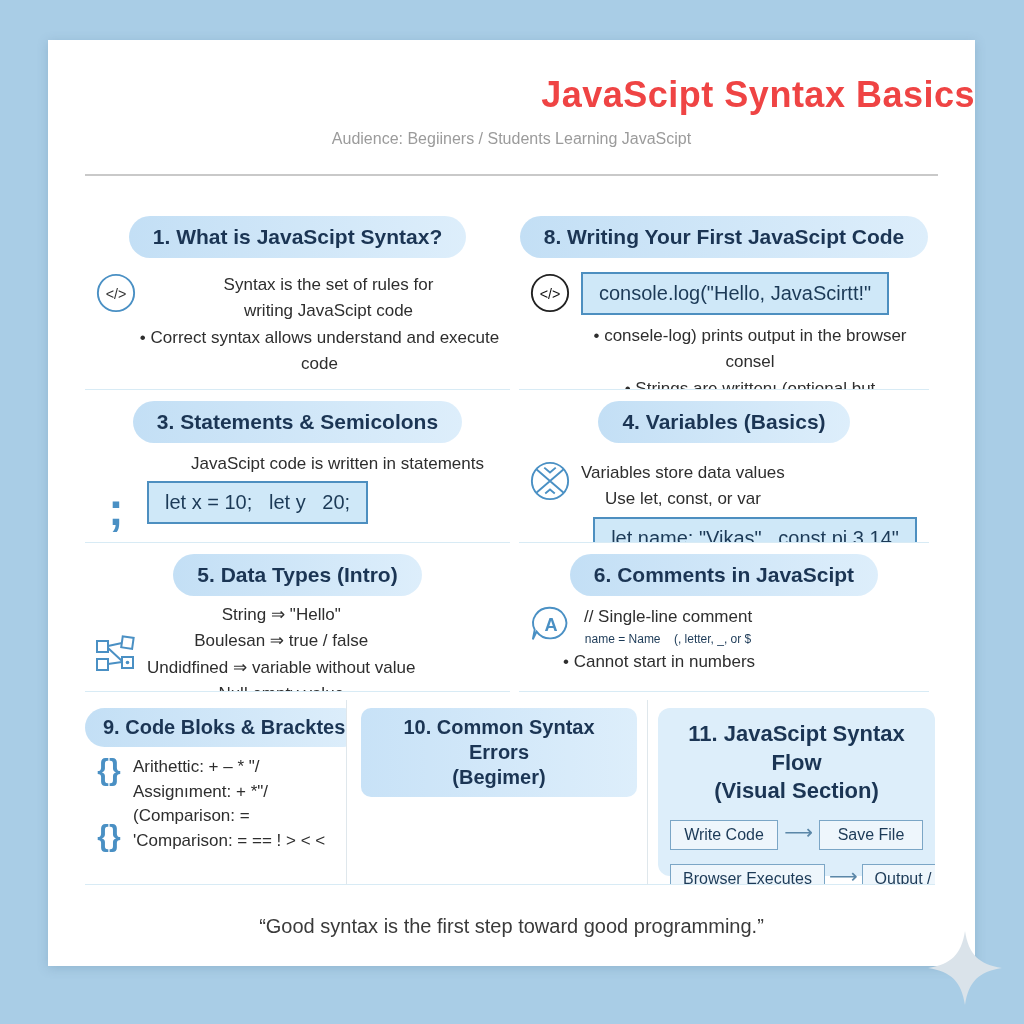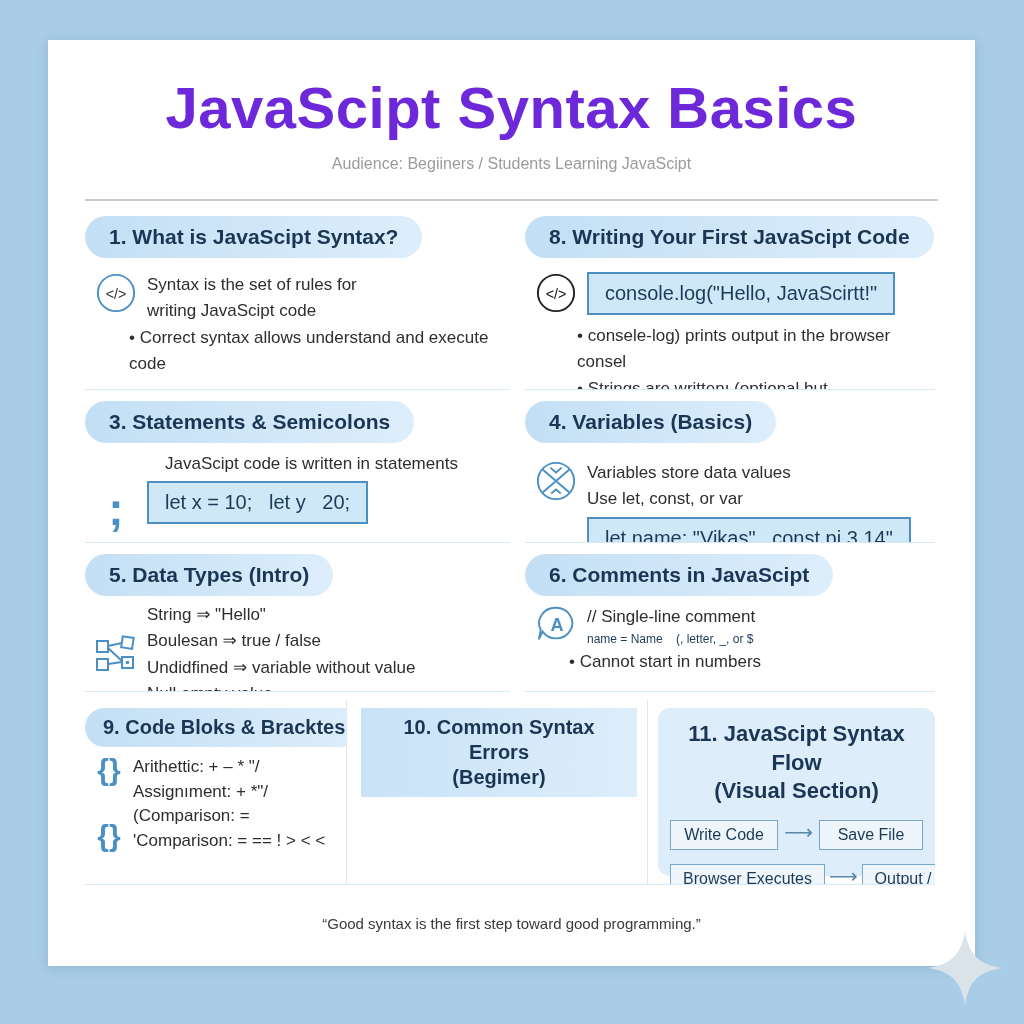--- a/index.html
+++ b/index.html
@@ -10,35 +10,35 @@
     position:relative;
     overflow:hidden;
   }
   .card {
     position:absolute; left:48px; top:40px; width:927px; height:926px;
     background:#ffffff;
     box-shadow:0 2px 10px rgba(70,110,140,.25);
   }
   
   .title {
-    margin-top:34px; text-align:center;
-    font-size:58px; font-weight:bold; color:#6d28d9; letter-spacing:.5px;
+    margin-top:34px; text-align:right;
+    font-size:36px; font-weight:bold; color:#ef4444; letter-spacing:.5px;
   }
   .subtitle {
     margin-top:14px; text-align:center;
     font-size:16px; color:#9b9b9b;
   }
   .head-rule {
     margin:26px 37px 0 37px; height:0;
     border-top:2px solid #c9c9c9;
   }
   
   .grid-main {
     position:absolute; left:37px; top:165px; width:850px;
-    display:grid; grid-template-columns:425px 410px; column-gap:15px;
+    display:grid; grid-template-columns:425px 410px; column-gap:9px;text-align:center;
   }
   .cell { border-bottom:1px solid #d8ebf5; padding-top:11px; overflow:hidden; }
   .r1 { height:185px; } .r2 { height:153px; } .r3 { height:149px; }
   .pill {
     display:inline-block;
     background:linear-gradient(90deg,#c3dff5,#ddeefb);
     border-radius:24px; padding:9px 24px;
     font-size:21px; font-weight:bold; color:#1b3554;
     white-space:nowrap;
   }
@@ -62,38 +62,38 @@
   .grid-bottom {
     position:absolute; left:37px; top:660px; width:850px;
     display:grid; grid-template-columns:262px 301px 287px;
   }
   .bcell { border-bottom:1px solid #d8ebf5; height:185px; padding-top:8px; overflow:hidden; }
   .bcell-1 { border-right:1px solid #dfe7ec; padding-right:10px; }
   .bcell-2 { border-right:1px solid #dfe7ec; padding-left:14px; padding-right:10px; }
   .bcell-3 { padding-left:10px; }
   .banner {
     background:linear-gradient(90deg,#c8e2f7,#ddeefb);
-    border-radius:0; padding:7px 10px; text-align:center;
+    border-radius:10px; padding:7px 10px; text-align:center;
     font-size:20px; font-weight:bold; color:#1b3554; line-height:1.25;
   }
   .panel11 {
     background:#ddeefa; border-radius:12px; padding:12px 12px 14px 12px; height:168px;
   }
   .panel11-title {
     text-align:center; font-size:22px; font-weight:bold; color:#1b3554; line-height:1.3;
   }
   .flow-row { display:flex; align-items:flex-start; justify-content:space-between; margin-top:14px; }
   .flow-box {
     background:#eef6fc; border:1.5px solid #7ba6c6;
     padding:5px 12px; font-size:16px; color:#1c3a57; white-space:nowrap;
   }
   .flow-arrow { color:#5b87a8; font-size:20px; padding:0 4px; }
   .quote {
     position:absolute; left:0; right:0; top:875px; text-align:center;
-    font-size:15px; color:#3a3a3a;
+    font-size:20px; color:#3a3a3a;
   }
   .sparkle { position:absolute; left:928px; top:931px; width:74px; height:74px; }
   svg text { font-family:"Liberation Sans", sans-serif; }
 </style>
 </head>
 <body>
 
 <div class="card">
 
   <div class="title">JavaScipt Syntax Basics</div>

